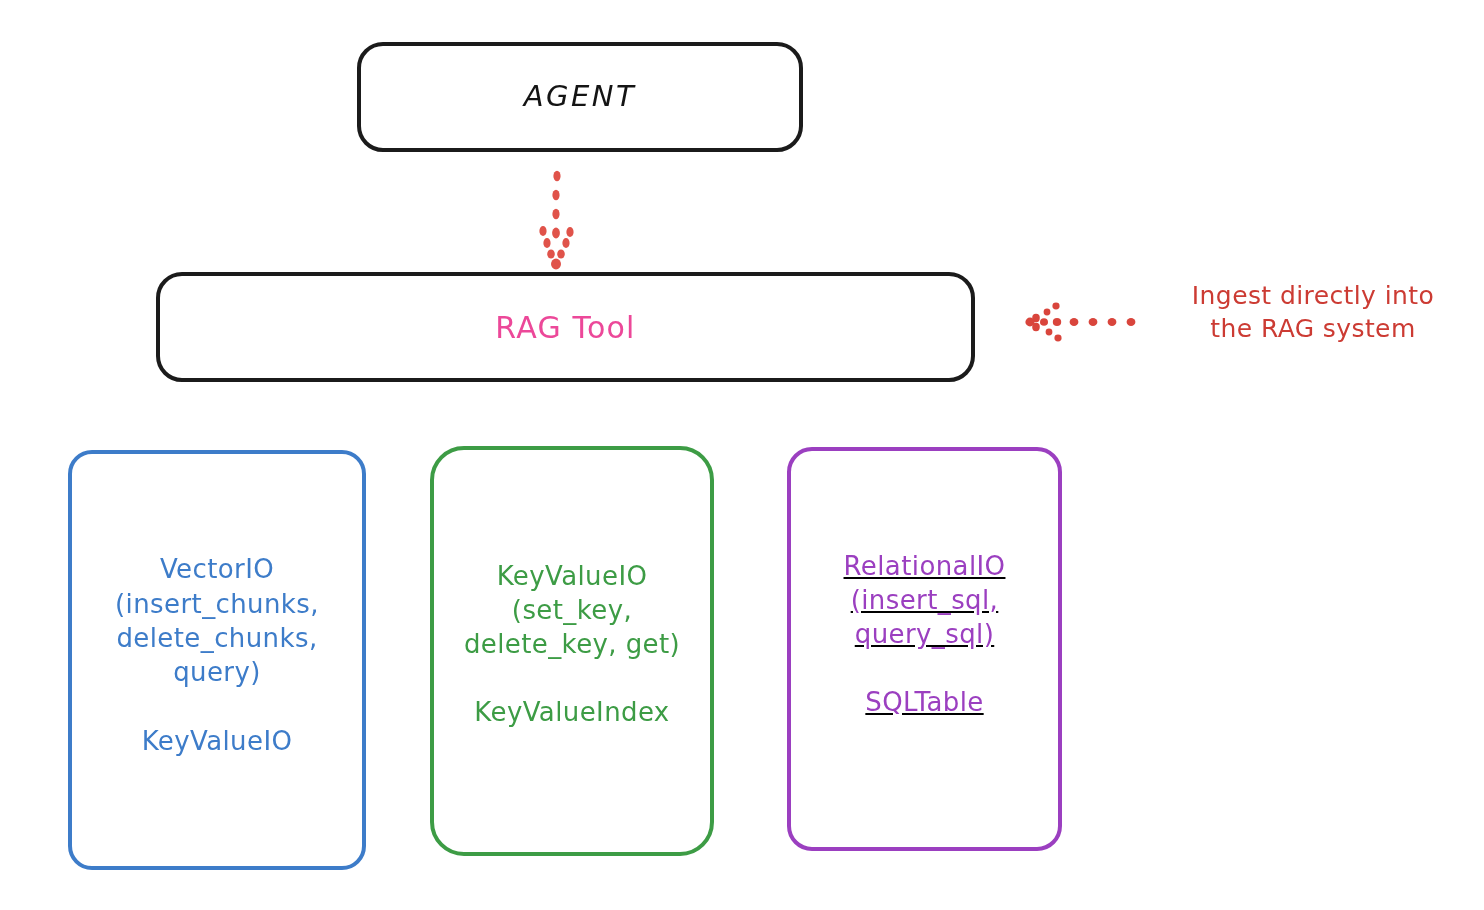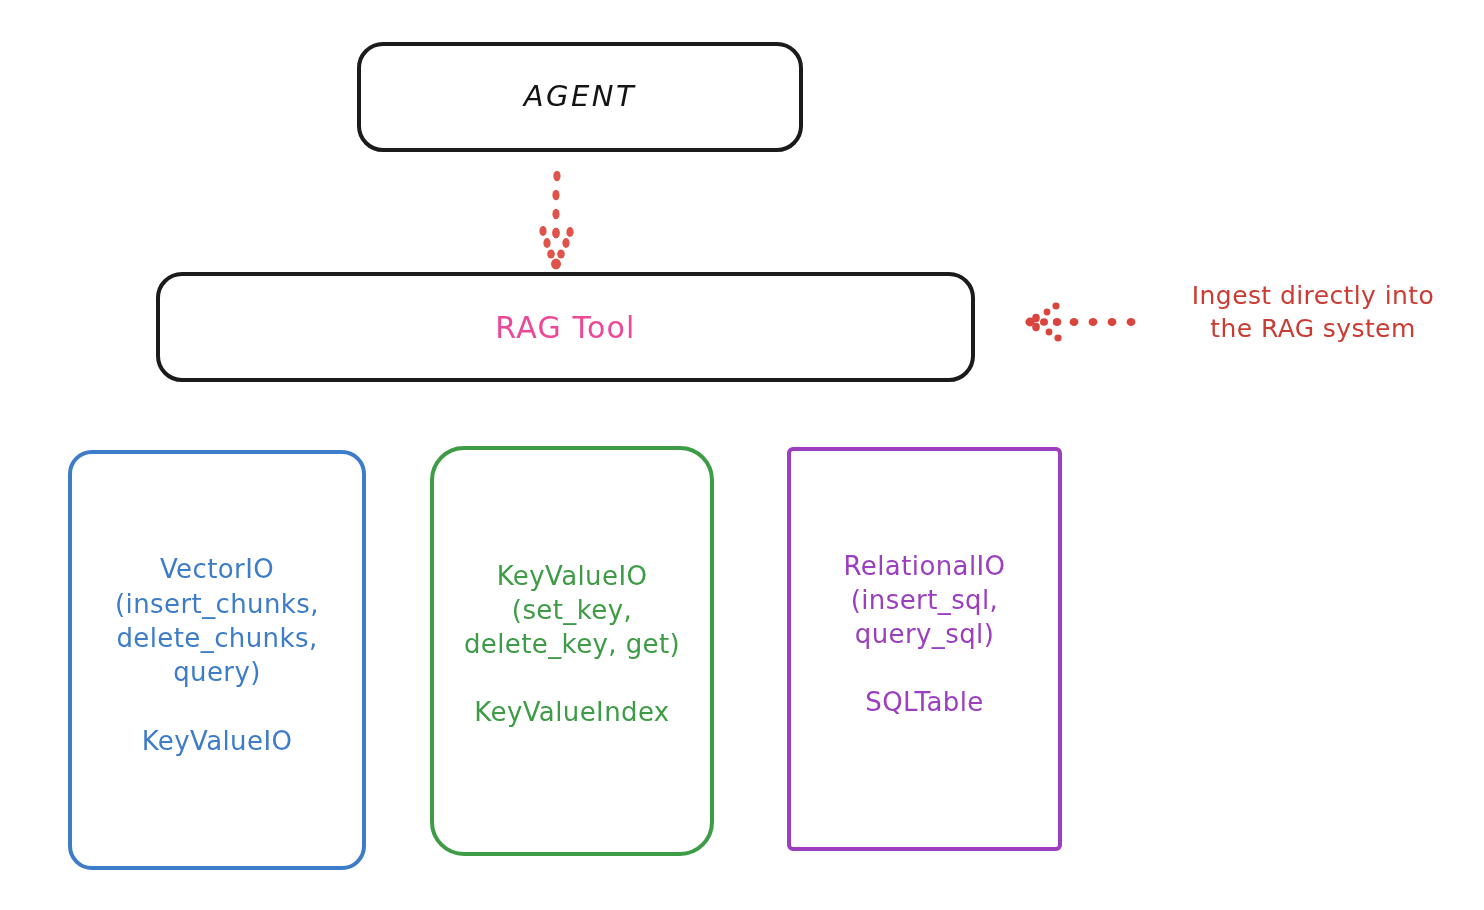--- a/index.html
+++ b/index.html
@@ -89,21 +89,22 @@
     height: 410px;
     border: 4px solid #3d9c45;
     border-radius: 34px;
   }
   .box-relationalio {
     left: 787px;
     top: 447px;
     width: 275px;
     height: 404px;
     border: 4px solid #9b3fc0;
-    border-radius: 6px;
+    border-radius: 25px;
+    text-decoration: underline;
   }
 
   .provider-text {
     display: flex;
     flex-direction: column;
     align-items: center;
     justify-content: center;
     width: 100%;
     padding: 0 8px;
     box-sizing: border-box;

